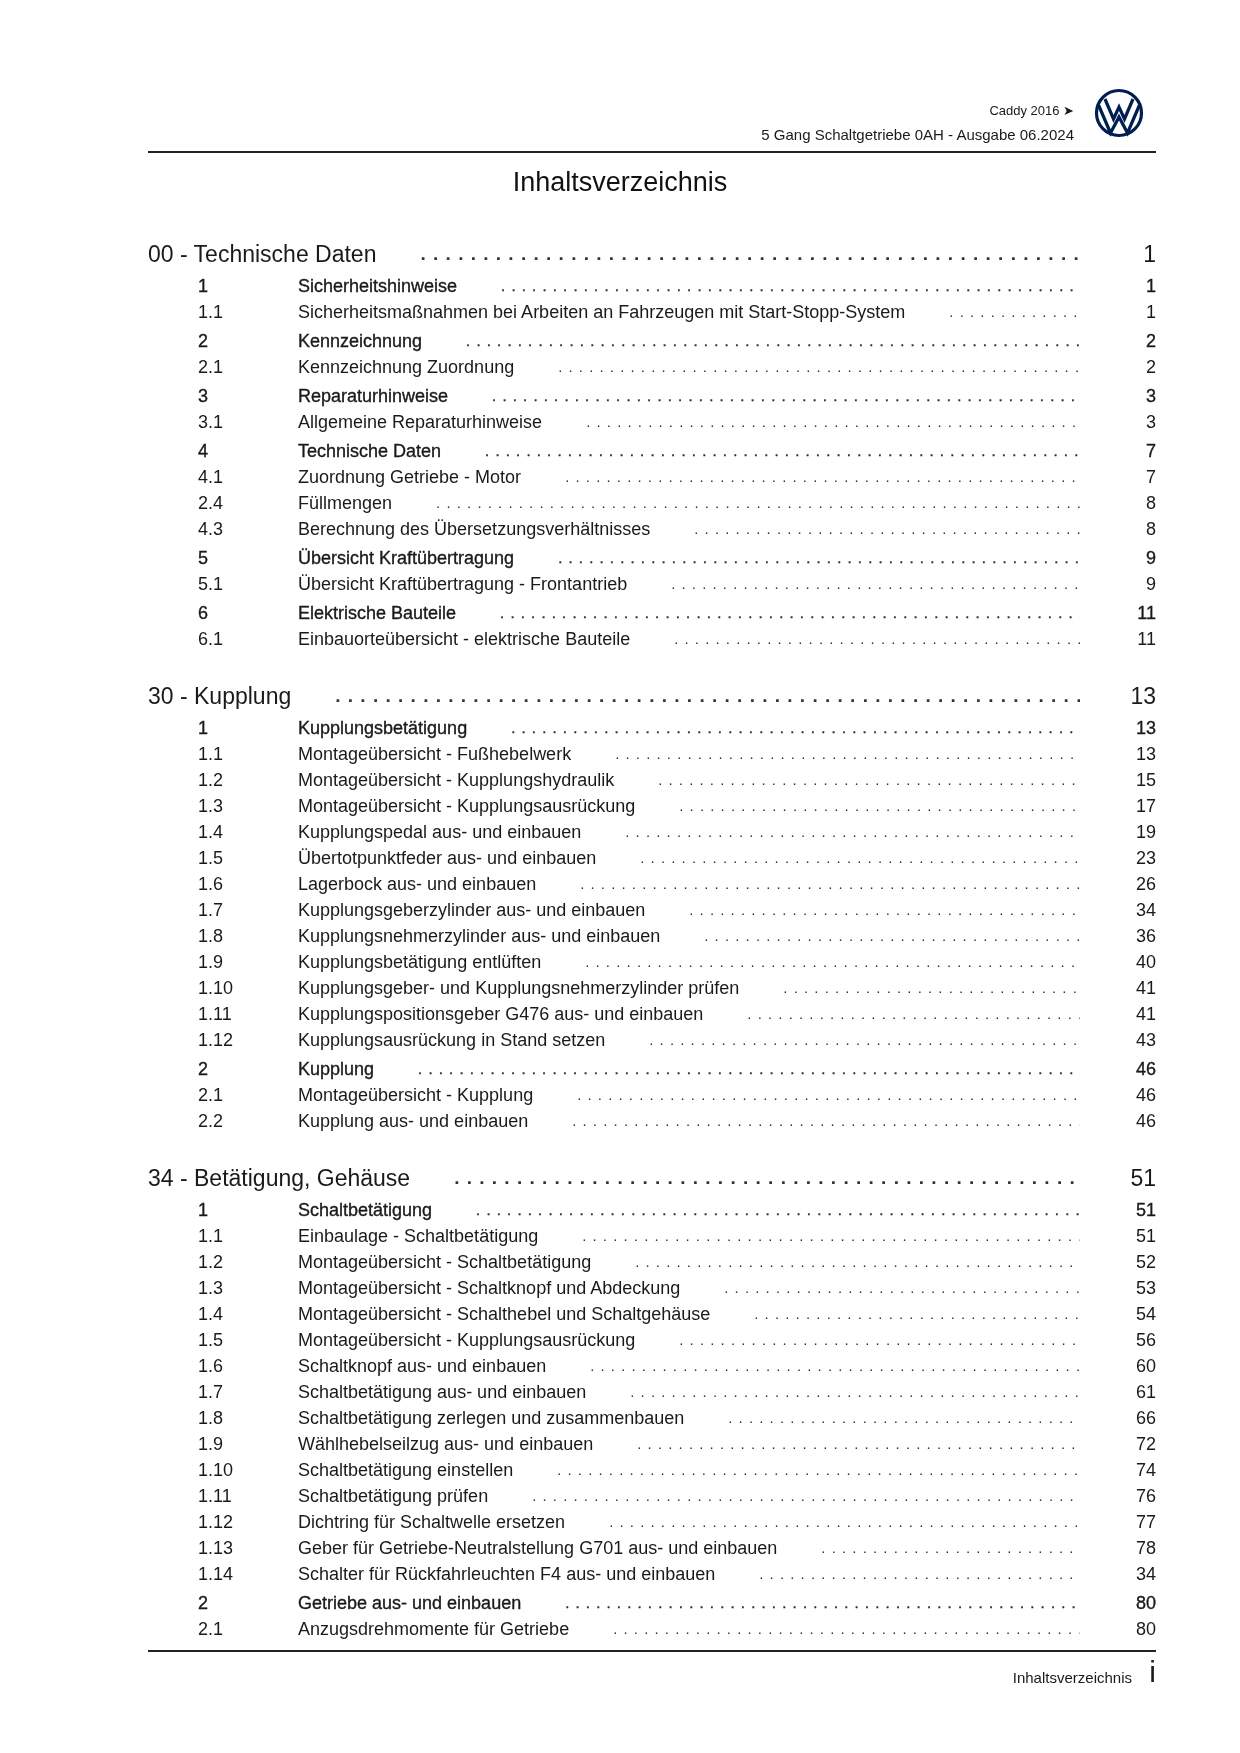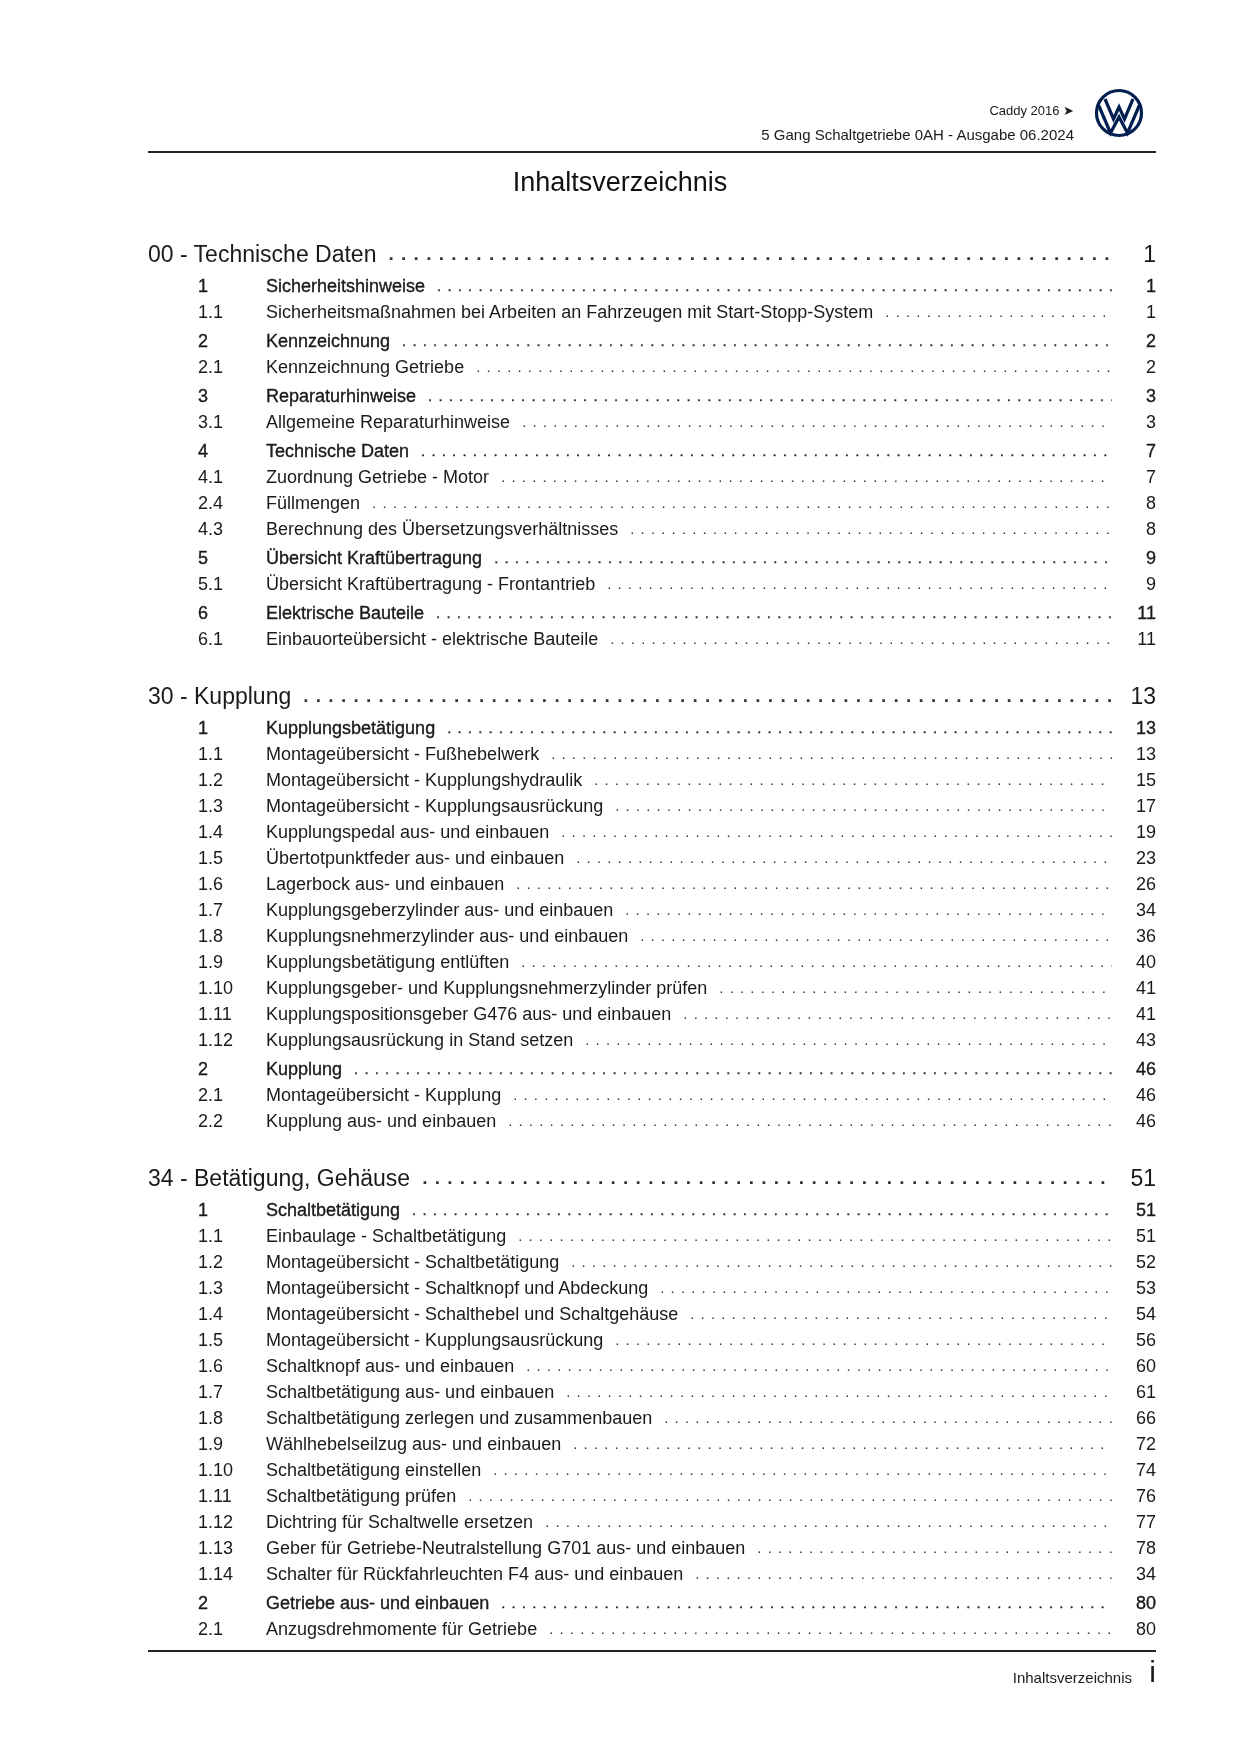--- a/index.html
+++ b/index.html
@@ -4,21 +4,21 @@
 <style>
   html, body { margin:0; padding:0; background:#ffffff; }
   body { width:1240px; height:1753px; position:relative; font-family:"Liberation Sans", sans-serif; color:#1a1a1a; overflow:hidden; }
   .header { position:absolute; left:148px; right:84px; top:96px; height:56px; }
   .hdr-line1 { position:absolute; right:82px; top:4px; font-size:13px; line-height:22px; white-space:nowrap; }
   .hdr-line2 { position:absolute; right:82px; top:28px; font-size:15px; line-height:22px; white-space:nowrap; }
   .logo { position:absolute; right:12px; top:-8px; width:50px; height:50px; }
   .hdr-rule { position:absolute; left:148px; right:84px; top:151px; height:0; border-top:2px solid #222; }
   .title { position:absolute; left:0; right:0; top:166px; text-align:center; font-size:27px; line-height:32px; color:#111; }
   .toc { position:absolute; left:148px; right:84px; top:236px; }
-  .row { display:flex; align-items:flex-end; white-space:nowrap; }
+  .row { display:flex; align-items:flex-end; white-space:nowrap;gap:32px; }
   .row .dots { flex:1; overflow:hidden; margin:0 14px 0 12px; letter-spacing:5.3px; color:#333; }
   .row .dots::after { content:". . . . . . . . . . . . . . . . . . . . . . . . . . . . . . . . . . . . . . . . . . . . . . . . . . . . . . . . . . . . . . . . . . . . . . . . . . . . . . . . . . . . . . . . . . . . . . . ."; letter-spacing:0; word-spacing:2px; }
   .row .page { text-align:right; min-width:30px; }
   .chapter { font-size:23px; line-height:28px; margin-top:4px; margin-bottom:5px; }
   .chapter .dots { font-size:19px; font-weight:bold; }
   .chapter .page { font-size:23px; }
   .chapter.spaced { margin-top:30px; }
   .sec { font-size:18px; line-height:26px; padding-left:50px; }
   .sec .num { width:68px; display:inline-block; }
   .sec.main { font-weight:normal; margin-top:3px; -webkit-text-stroke:0.35px #1a1a1a; }
@@ -63,21 +63,21 @@
       <span class="page">1</span>
     </div>
     <div class="row sec main">
       <span class="num">2</span>
       <span>Kennzeichnung</span>
       <span class="dots"></span>
       <span class="page">2</span>
     </div>
     <div class="row sec">
       <span class="num">2.1</span>
-      <span>Kennzeichnung Getriebe</span>
+      <span>Kennzeichnung Zuordnung</span>
       <span class="dots"></span>
       <span class="page">2</span>
     </div>
     <div class="row sec main">
       <span class="num">3</span>
       <span>Reparaturhinweise</span>
       <span class="dots"></span>
       <span class="page">3</span>
     </div>
     <div class="row sec">

